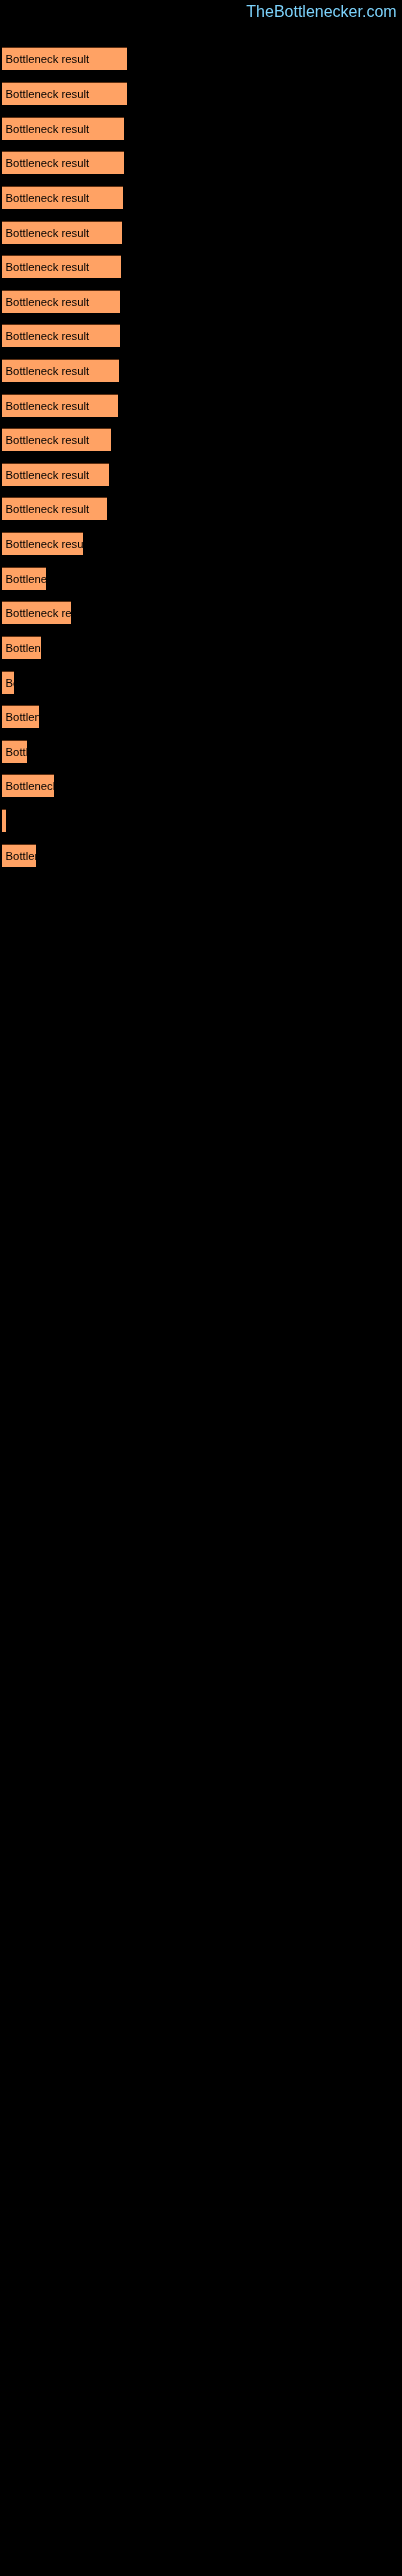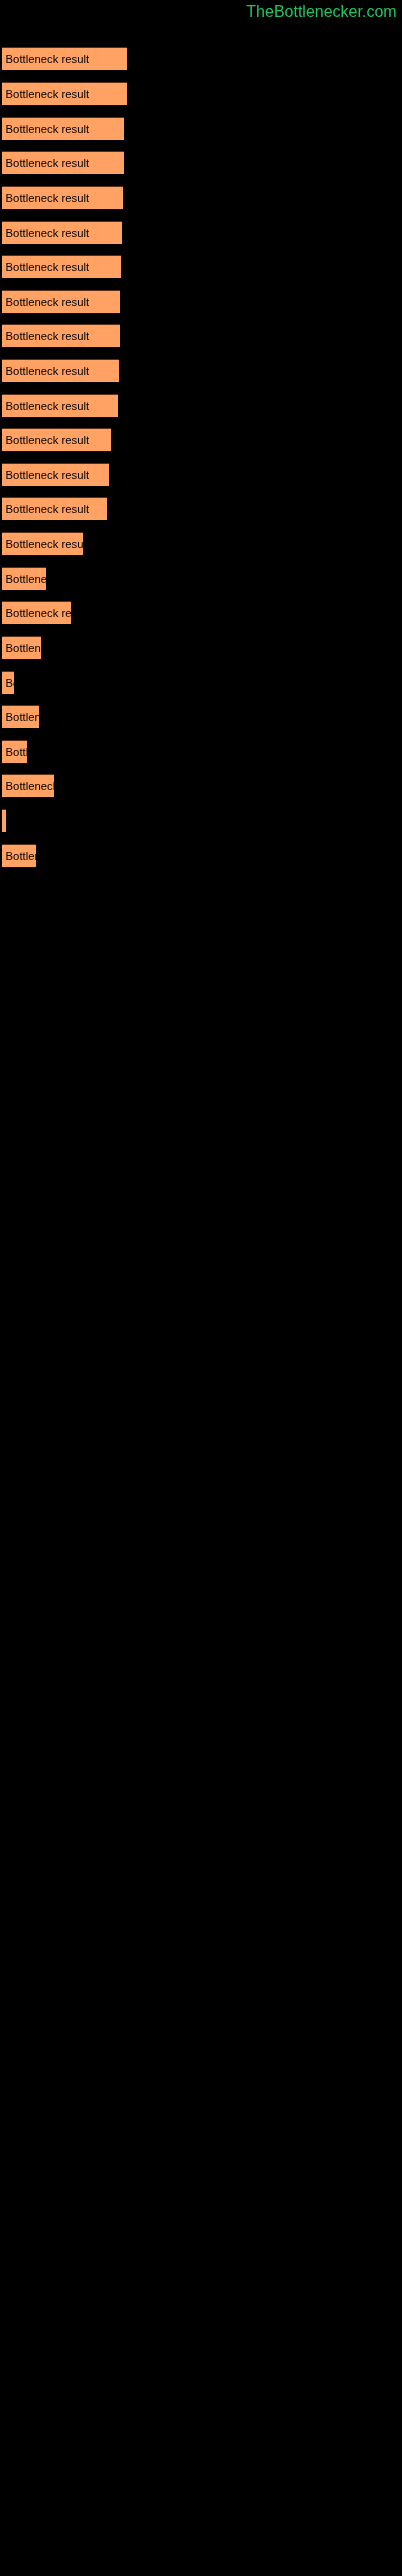--- a/index.html
+++ b/index.html
@@ -12,21 +12,21 @@
     height: 2576px;
     position: relative;
     overflow: hidden;
     font-family: "Liberation Sans", sans-serif;
   }
 
   .site-title {
     position: absolute;
     top: 1.6px;
     right: 6.4px;
-    color: #22c55e;
+    color: #7dd3fc;
     font-size: 16px;
     font-family: "Liberation Sans", sans-serif;
     letter-spacing: 0px;
     white-space: nowrap;
     line-height: 19.3px;
   }
 
   .chart-area {
     position: absolute;
     left: 0;

